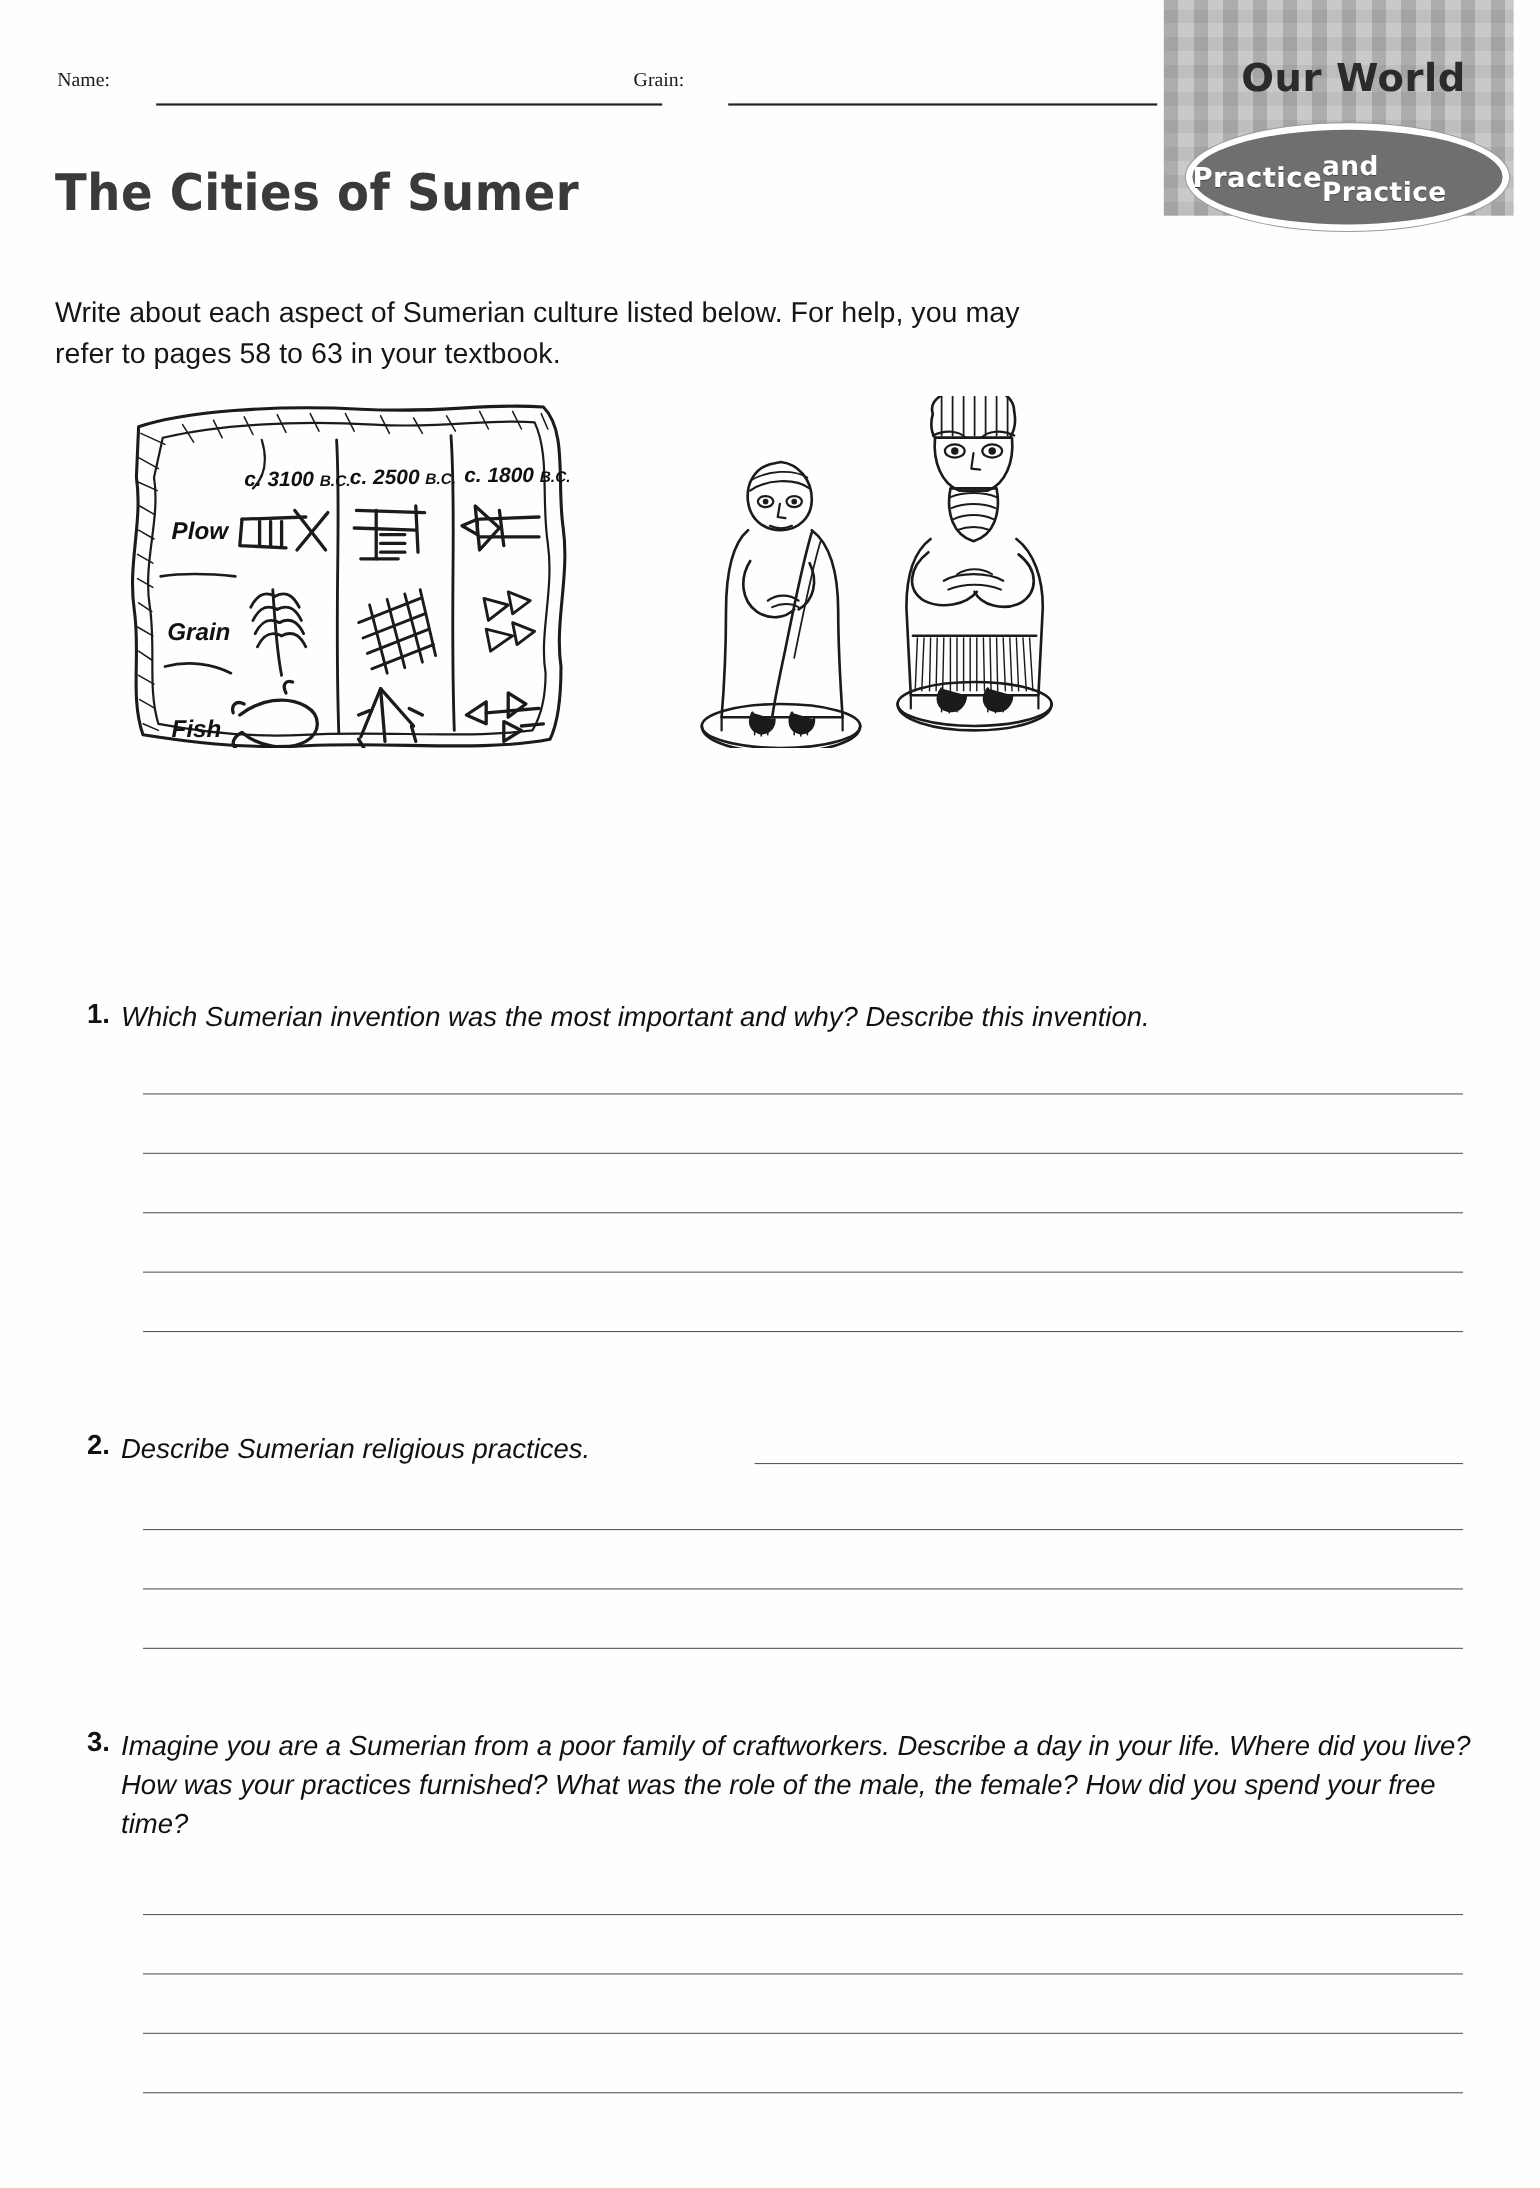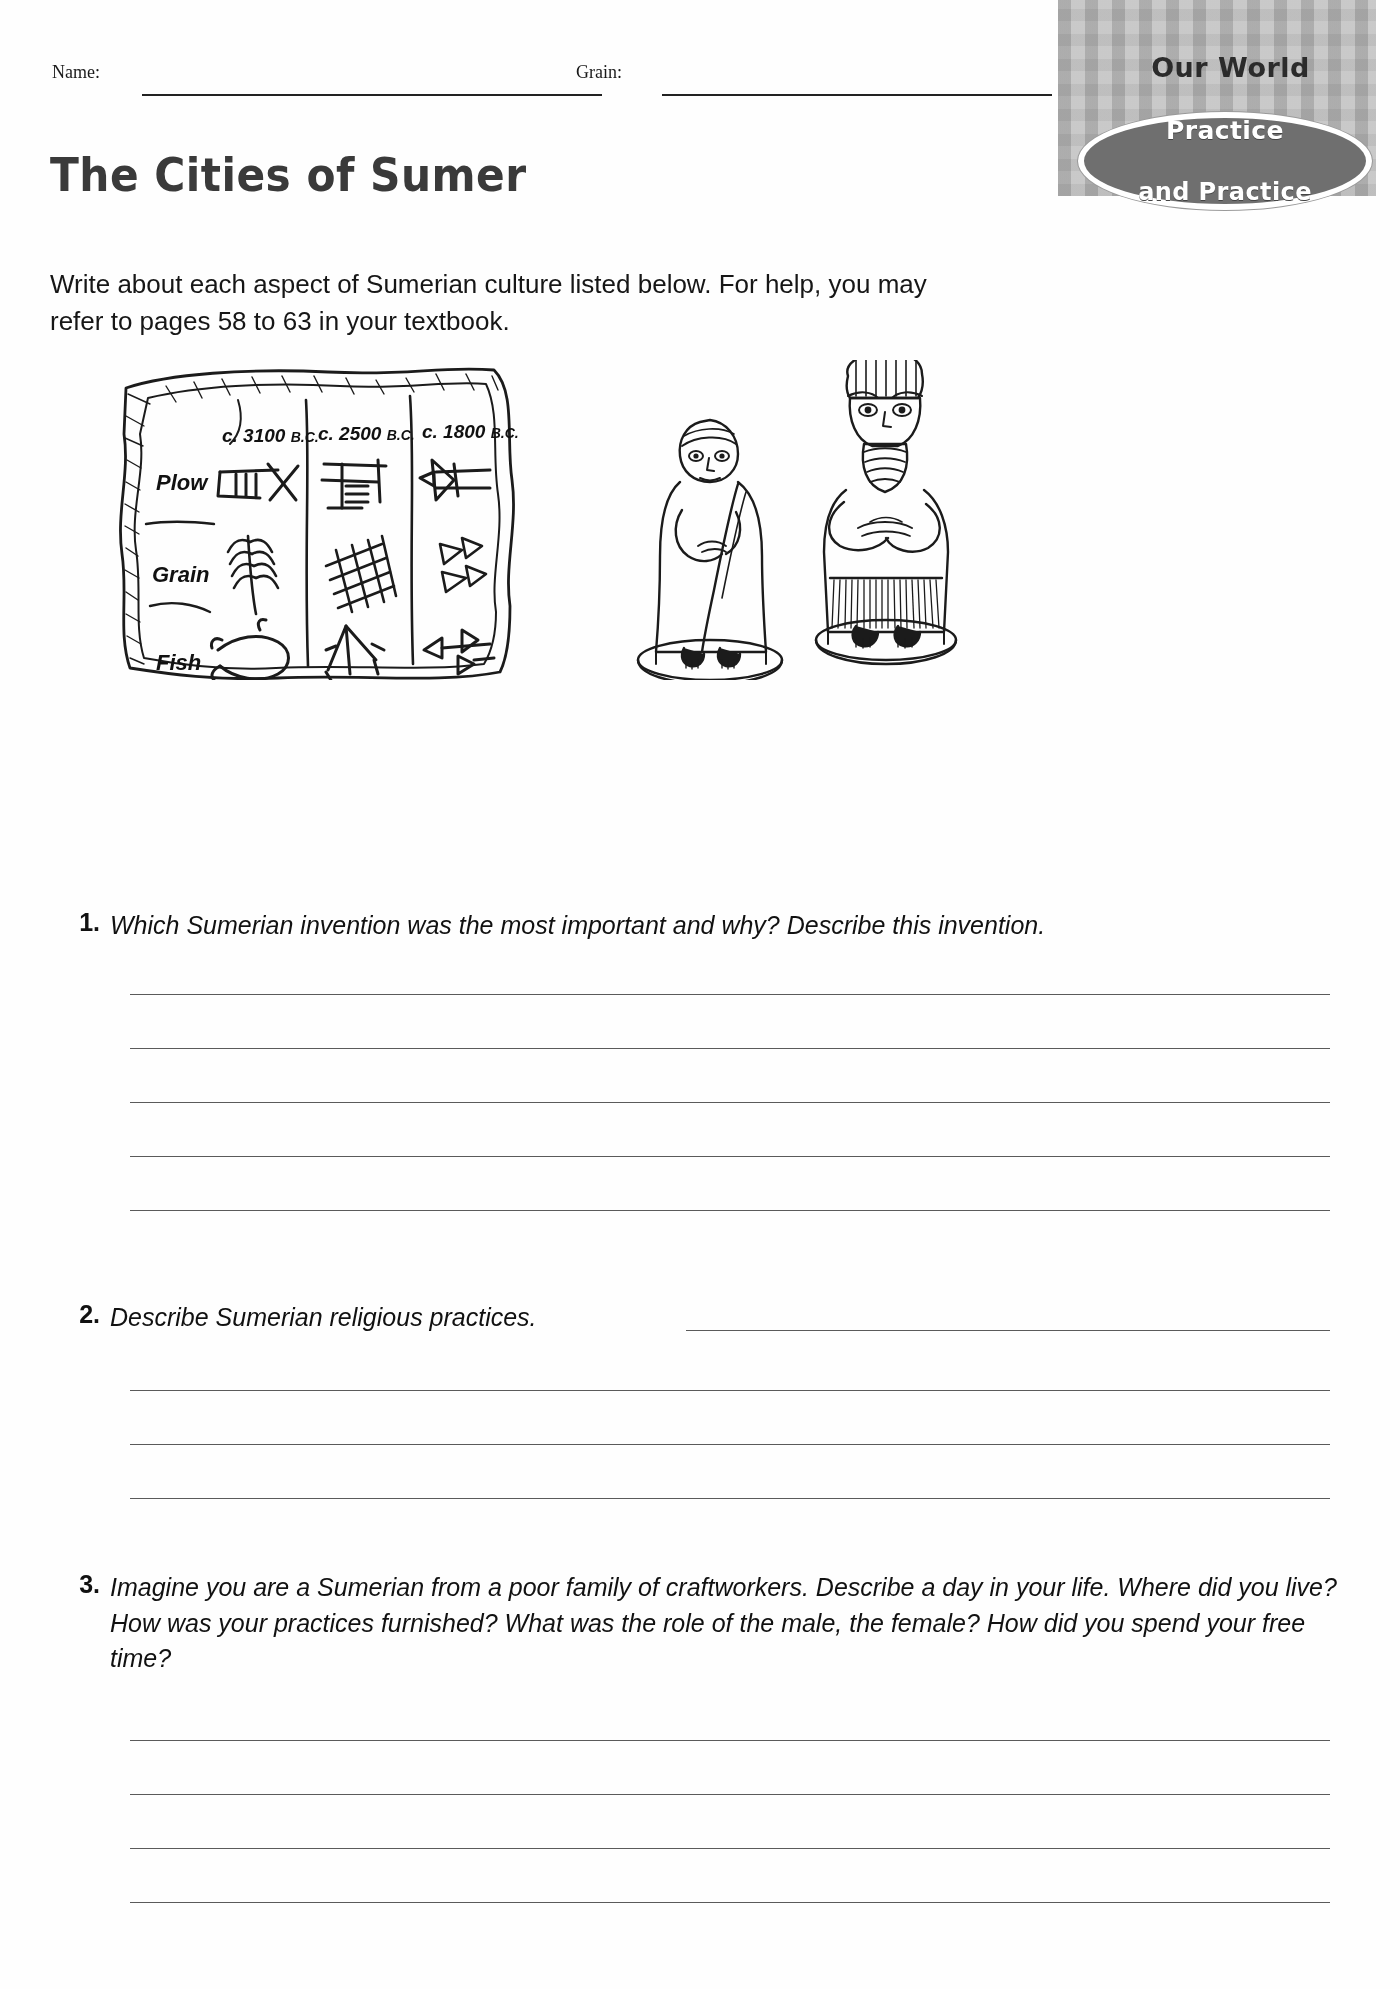--- a/index.html
+++ b/index.html
@@ -14,26 +14,26 @@
     background:
       repeating-linear-gradient(90deg,
         rgba(120,120,120,.40) 0px, rgba(120,120,120,.40) 13px,
         rgba(185,185,185,.30) 13px, rgba(185,185,185,.30) 27px),
       repeating-linear-gradient(0deg,
         rgba(130,130,130,.22) 0px, rgba(130,130,130,.22) 12px,
         rgba(200,200,200,.18) 12px, rgba(200,200,200,.18) 25px),
       #d2d2d2;
   }
   .badge-title{position:absolute;left:0;right:0;top:52px;text-align:center;
-    font-family:"DejaVu Sans",sans-serif;font-weight:700;font-size:27px;
+    font-family:"DejaVu Sans",sans-serif;font-weight:700;font-size:35px;
     letter-spacing:.5px;color:#2b2b2b;padding-left:27px;}
   .oval{position:absolute;left:20px;top:112px;width:282px;height:86px;
     border-radius:50%;background:#6f6f6f;border:6px solid #fff;
     box-shadow:0 0 0 1px #9a9a9a;
-    display:flex;flex-direction:column;align-items:center;justify-content:space-between;
+    display:flex;align-items:center;justify-content:space-between;
     line-height:1.0;}
   .oval span{font-family:"DejaVu Sans",sans-serif;font-weight:700;color:#fff;
     font-size:25px;letter-spacing:.4px;text-shadow:0 1px 0 #444;}
   .oval span.l2{font-size:24px;margin-top:4px;}
 
   
   .nd{position:absolute;left:52px;top:62px;width:1000px;height:36px;}
   .nd-label{position:absolute;font-size:18px;color:#1a1a1a;font-family:Liberation Serif, serif;}
   .nd-rule{position:absolute;border-bottom:2px solid #222;}
 

